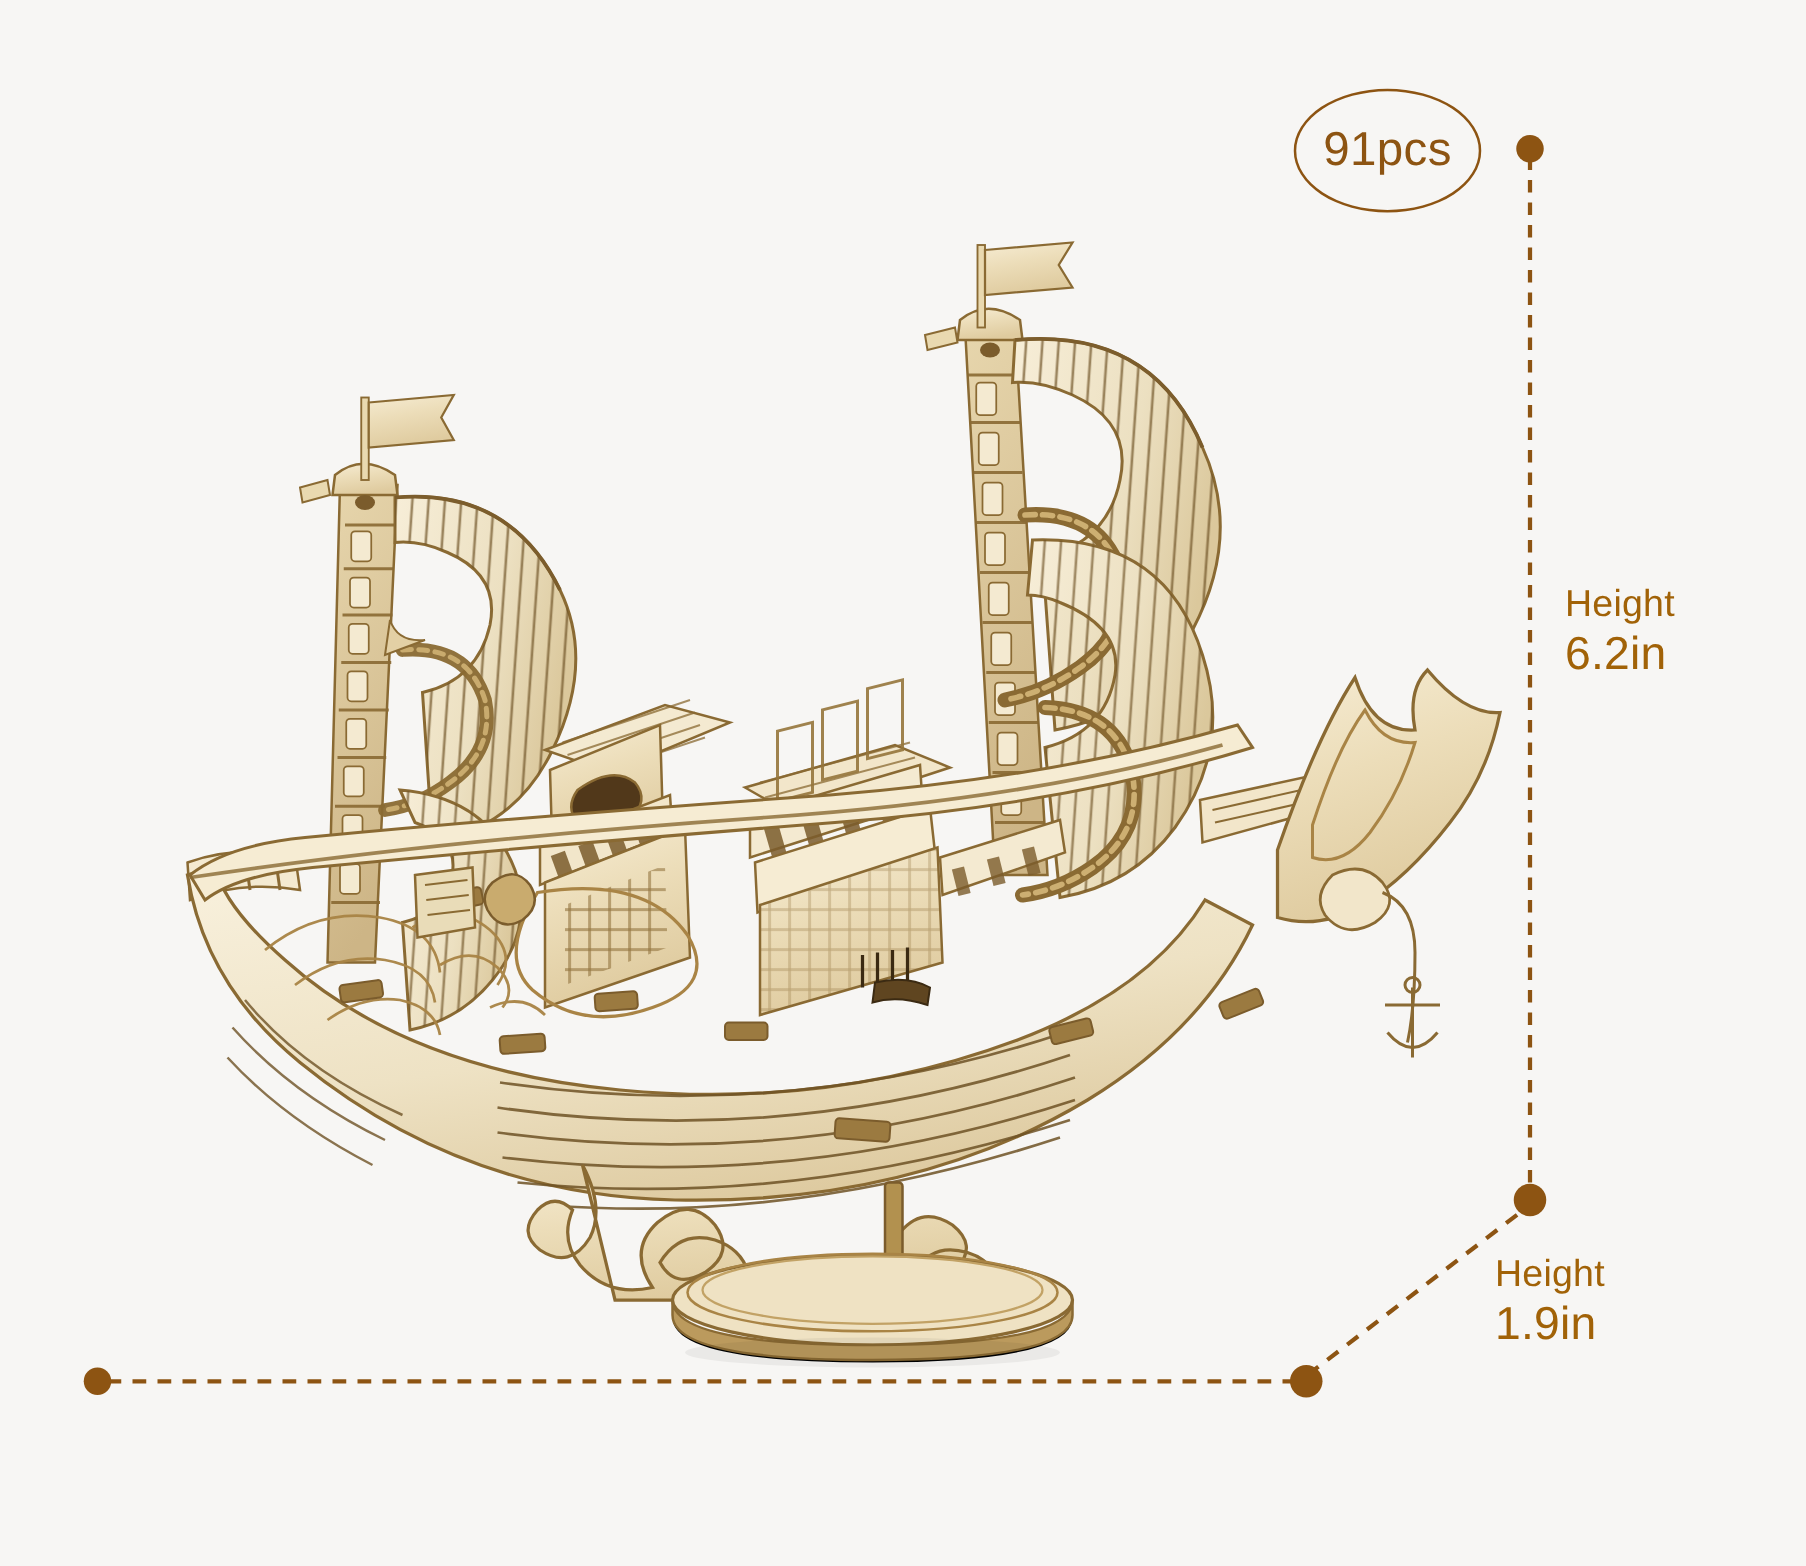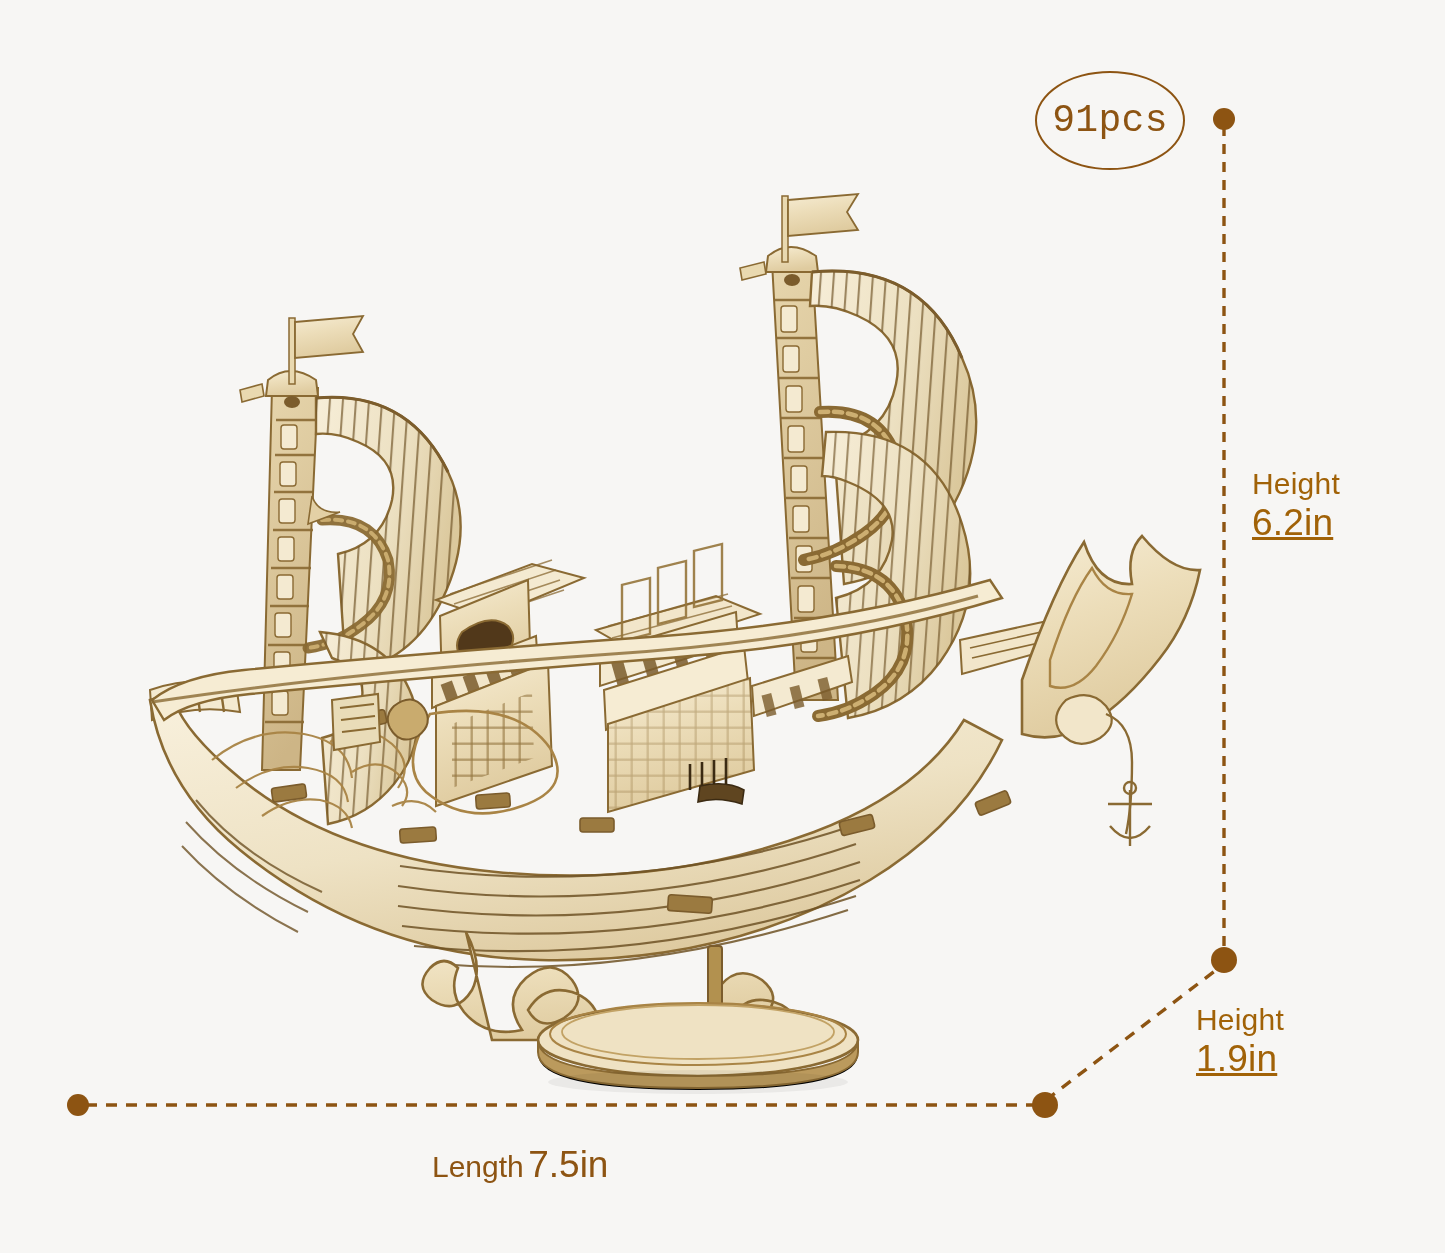--- a/index.html
+++ b/index.html
@@ -55,21 +55,20 @@
     white-space: nowrap;
     letter-spacing: 0.2px;
   }
   .dim-label .dim-name {
     display: block;
     font-size: 30px;
   }
   .dim-label .dim-value {
     display: block;
     font-size: 37px;
-    text-decoration: underline;
   }
 
   #height-label {
     left: 1252px;
     top: 466px;
   }
   #width-label {
     left: 1196px;
     top: 1002px;
   }
@@ -95,21 +94,20 @@
     top: 71px;
     width: 150px;
     height: 99px;
     border: 2px solid #8d5412;
     border-radius: 50%;
     display: flex;
     align-items: center;
     justify-content: center;
     background: transparent;
     box-sizing: border-box;
-    font-family: Liberation Mono, monospace;
   }
   #pieces-badge-text {
     font-size: 38px;
     color: #8d5412;
     letter-spacing: 0.3px;
   }
 </style>
 </head>
 <body style="background: rgb(247, 246, 244);">
 
@@ -450,23 +448,19 @@
     <div class="dim-label" id="height-label">
       <span class="dim-name">Height</span>
       <span class="dim-value">6.2in</span>
     </div>
 
     <div class="dim-label" id="width-label">
       <span class="dim-name">Height</span>
       <span class="dim-value">1.9in</span>
     </div>
 
-    <div id="length-label">
-      <span class="dim-name">Length</span>
-      <span class="dim-value">7.5in</span>
-    </div>
   </div>
 
   <div id="pieces-badge">
     <span id="pieces-badge-text">91pcs</span>
   </div>
 
 </div>
 
 </body></html>

